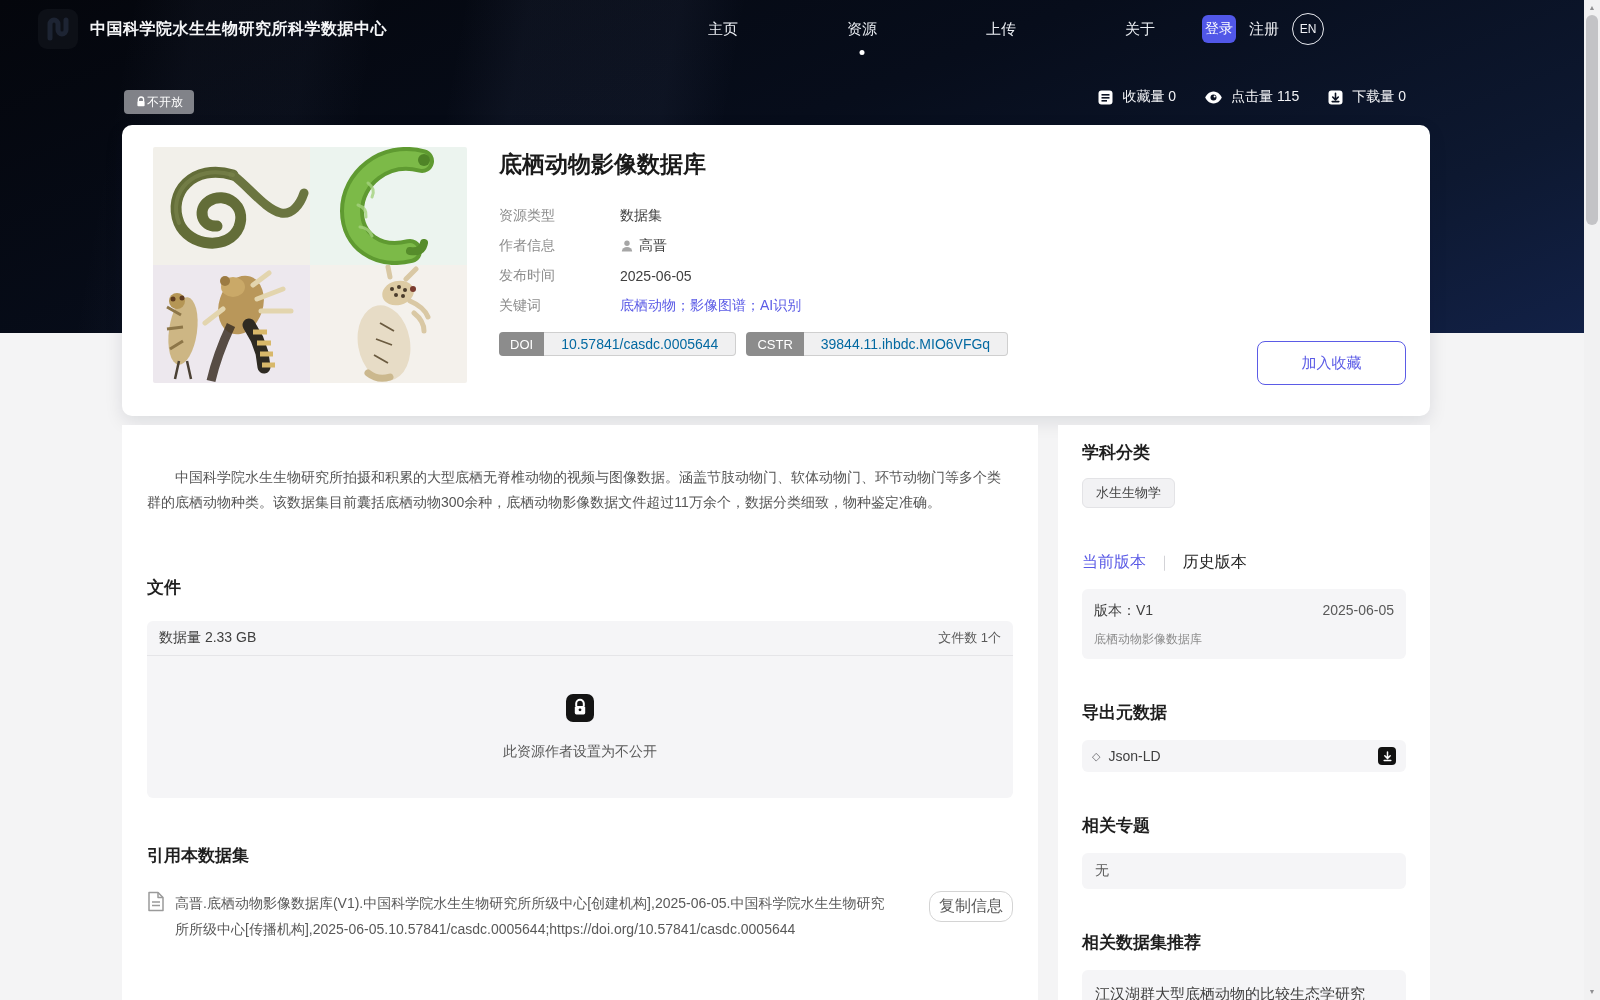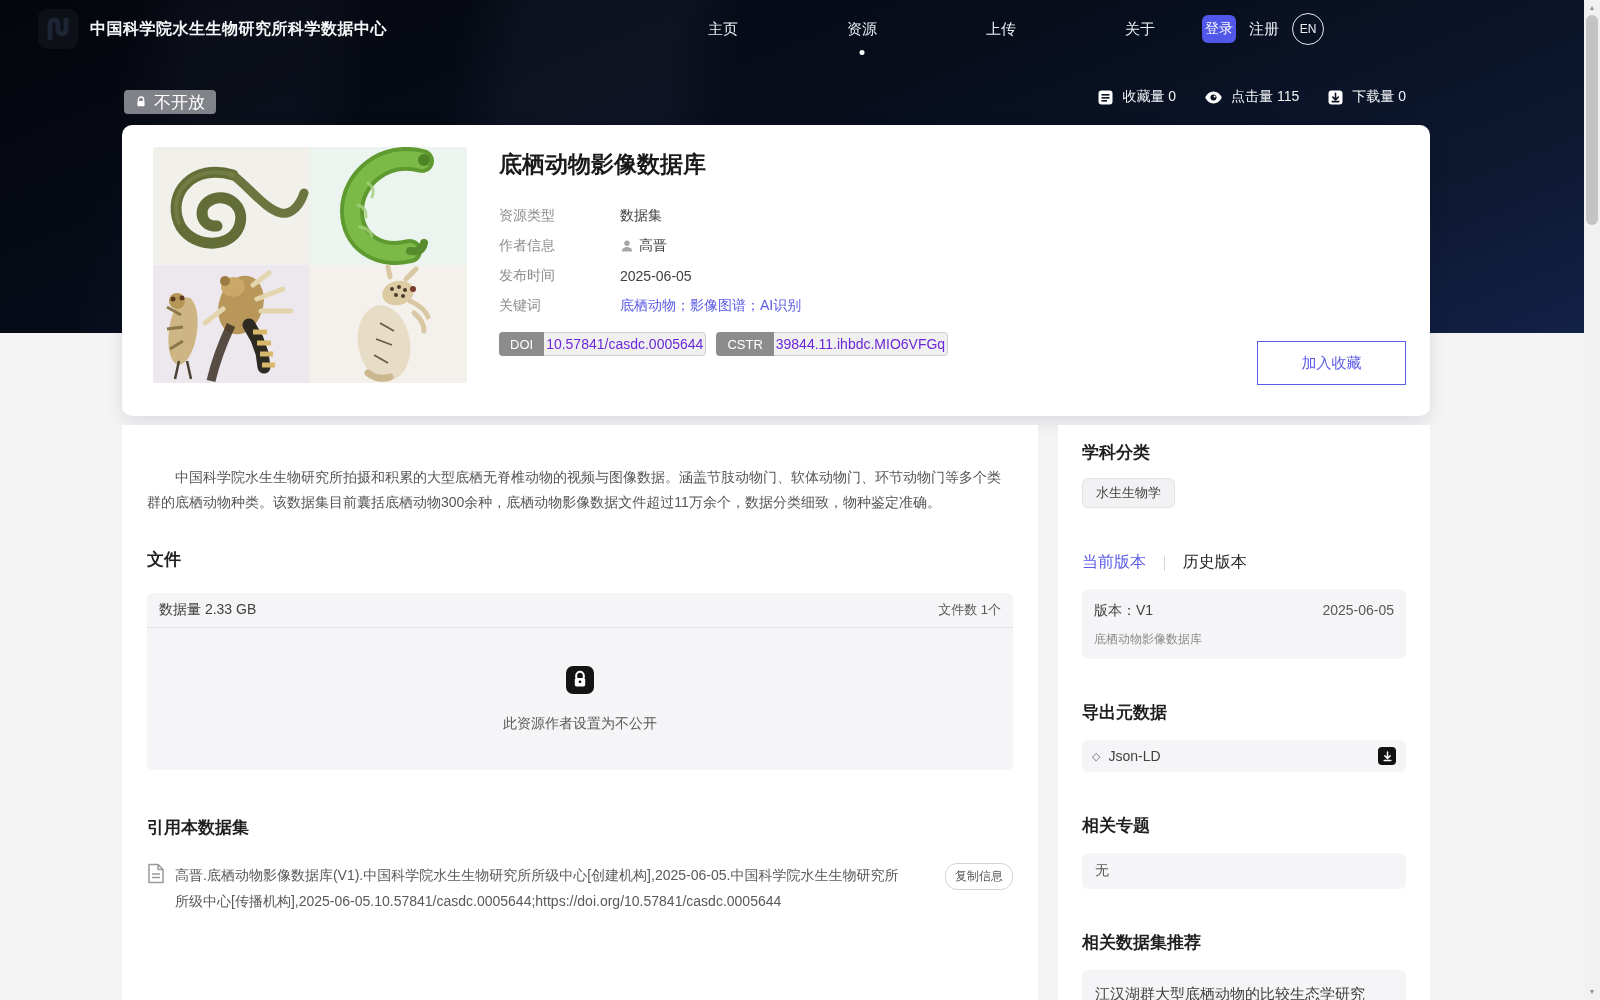--- a/index.html
+++ b/index.html
@@ -20,60 +20,60 @@
   .site-title { color:#f5f6f8; font-size:16px; font-weight:700; letter-spacing:.5px; white-space:nowrap; }
   .nav { position:absolute; left:708px; top:0; height:58px; display:flex; gap:109px; align-items:center; }
   .nav-item { color:#eceff4; font-size:15px; cursor:pointer; position:relative; white-space:nowrap; }
   .nav-item.active::after { content:""; position:absolute; left:50%; transform:translateX(-50%); top:30px; width:5px; height:5px; border-radius:50%; background:#ffffff; }
   .auth { position:absolute; right:88px; top:0; height:58px; display:flex; align-items:center; gap:13px; }
   .login-btn { background:#5157e8; color:#fff; border:none; font-size:14px; padding:5px 3px; border-radius:6px; cursor:pointer; font-family:inherit; }
   .register { color:#f0f1f5; font-size:15px; cursor:pointer; }
   .lang-circle { width:32px; height:32px; border-radius:50%; border:1.5px solid #e8eaf0; color:#f0f1f5; font-size:12px; display:flex; align-items:center; justify-content:center; cursor:pointer; }
 
   
-  .access-badge { position:absolute; left:124px; top:90px; height:24px; display:flex; align-items:center; gap:7px;
-    background:rgba(150,152,158,.85); border-radius:4px; padding:0 11px; color:#fff; font-size:17px; }
+  .access-badge { position:absolute; left:124px; top:90px; height:24px; display:flex; align-items:center; 
+    background:rgba(150,152,158,.85); border-radius:4px; padding:0 11px; color:#fff; font-size:12px; }
   .stats { position:absolute; right:194px; top:88px; display:flex; gap:28px; align-items:center; }
   .stat { display:flex; align-items:center; gap:8px; color:#f2f3f6; font-size:14px; }
 
   
   .card { position:absolute; left:122px; top:125px; width:1308px; height:291px; background:#ffffff; border-radius:10px;
     box-shadow:0 6px 18px rgba(10,15,35,.10); }
   .thumb { position:absolute; left:31px; top:22px; width:314px; height:236px; border-radius:2px; overflow:hidden;
     display:grid; grid-template-columns:1fr 1fr; grid-template-rows:1fr 1fr; }
   .thumb svg { display:block; width:100%; height:100%; }
   .ds-title { position:absolute; left:377px; top:24px; font-size:23px; font-weight:700; color:#1a1a1a; }
   .meta { position:absolute; left:377px; top:76px; }
   .meta-row { display:flex; align-items:center; height:30px; font-size:14px; }
   .meta-label { width:121px; color:#8c8c8c; }
   .meta-value { color:#404040; display:flex; align-items:center; gap:5px; }
   .meta-value.link { color:#5b5be6; cursor:pointer; }
   .id-row { position:absolute; left:377px; top:207px; display:flex; gap:10px; }
   .id-badge { display:flex; align-items:stretch; font-size:13px; }
   .id-tag { background:#8c8c8c; color:#ffffff; padding:4px 11px; border-radius:4px 0 0 4px; display:flex; align-items:center; }
-  .id-val { background:#f0f0f1; color:#6d28d9; border:1px solid #cfcfcf; border-left:none; padding:3px 2px; border-radius:0 4px 4px 0; font-size:14px; display:flex; align-items:center; }
-  .fav-btn { position:absolute; right:24px; top:216px; width:149px; height:44px; background:#fff; border:1.5px solid #5b5be6; border-radius:0; color:#5b5be6; font-size:15px; cursor:pointer; font-family:inherit; }
+  .id-val { background:#f0f0f1; color:#0369a1; border:1px solid #cfcfcf; border-left:none; padding:3px 17px; border-radius:0 4px 4px 0; font-size:14px; display:flex; align-items:center; }
+  .fav-btn { position:absolute; right:24px; top:216px; width:149px; height:44px; background:#fff; border:1.5px solid #5b5be6; border-radius:8px; color:#5b5be6; font-size:15px; cursor:pointer; font-family:inherit; }
 
   
   .panel { position:absolute; top:425px; background:#ffffff; }
   .panel-left { left:122px; width:916px; height:600px; padding:18px 25px; }
   .panel-right { left:1058px; width:372px; height:600px; padding:16px 24px; }
   .sec-h { font-size:17px; font-weight:700; color:#1f1f1f; }
   .abstract-text { margin-top:22px; font-size:14px; color:#555; line-height:1.82; text-indent:2em; }
-  .file-head { margin-top:32px; }
+  .file-head { margin-top:60px; }
   .file-card { margin-top:22px; background:#f5f5f7; border-radius:6px; overflow:hidden; }
   .file-card-top { display:flex; justify-content:space-between; align-items:center; padding:8px 12px; border-bottom:1px solid #e5e5e8; }
   .file-size { font-size:14px; color:#404040; }
   .file-count { font-size:13px; color:#595959; }
   .file-card-body { height:142px; display:flex; flex-direction:column; align-items:center; justify-content:center; gap:20px; }
   .locked-msg { font-size:14px; color:#595959; }
   .cite-head { margin-top:46px; }
   .cite-row { margin-top:24px; display:flex; align-items:flex-start; }
   .cite-text { flex:1; margin:0 36px 0 10px; font-size:14px; color:#595959; line-height:1.85; word-break:break-all; }
-  .copy-btn { background:#fff; border:1px solid #d4d4d4; border-radius:12px; color:#595959; font-size:12px; padding:4px 9px; cursor:pointer; white-space:nowrap; font-family:inherit; }
+  .copy-btn { background:#fff; border:1px solid #d4d4d4; border-radius:12px; color:#595959; font-size:16px; padding:4px 9px; cursor:pointer; white-space:nowrap; font-family:inherit; }
 
   
   .tag { display:inline-block; margin-top:14px; background:#f2f2f4; border:1px solid #e3e3e6; border-radius:6px; padding:5px 13px; font-size:13px; color:#404040; cursor:pointer; }
   .ver-tabs { margin-top:44px; display:flex; align-items:center; gap:11px; font-size:16px; }
   .ver-tab-current { color:#5b5be6; font-weight:500; cursor:pointer; }
   .ver-sep { color:#d0d0d4; font-size:15px; }
   .ver-tab-history { color:#262626; cursor:pointer; }
   .ver-card { margin-top:16px; background:#f5f5f7; border-radius:6px; padding:13px 12px 11px; }
   .ver-row { display:flex; justify-content:space-between; font-size:14px; }
   .ver-label { color:#404040; }

